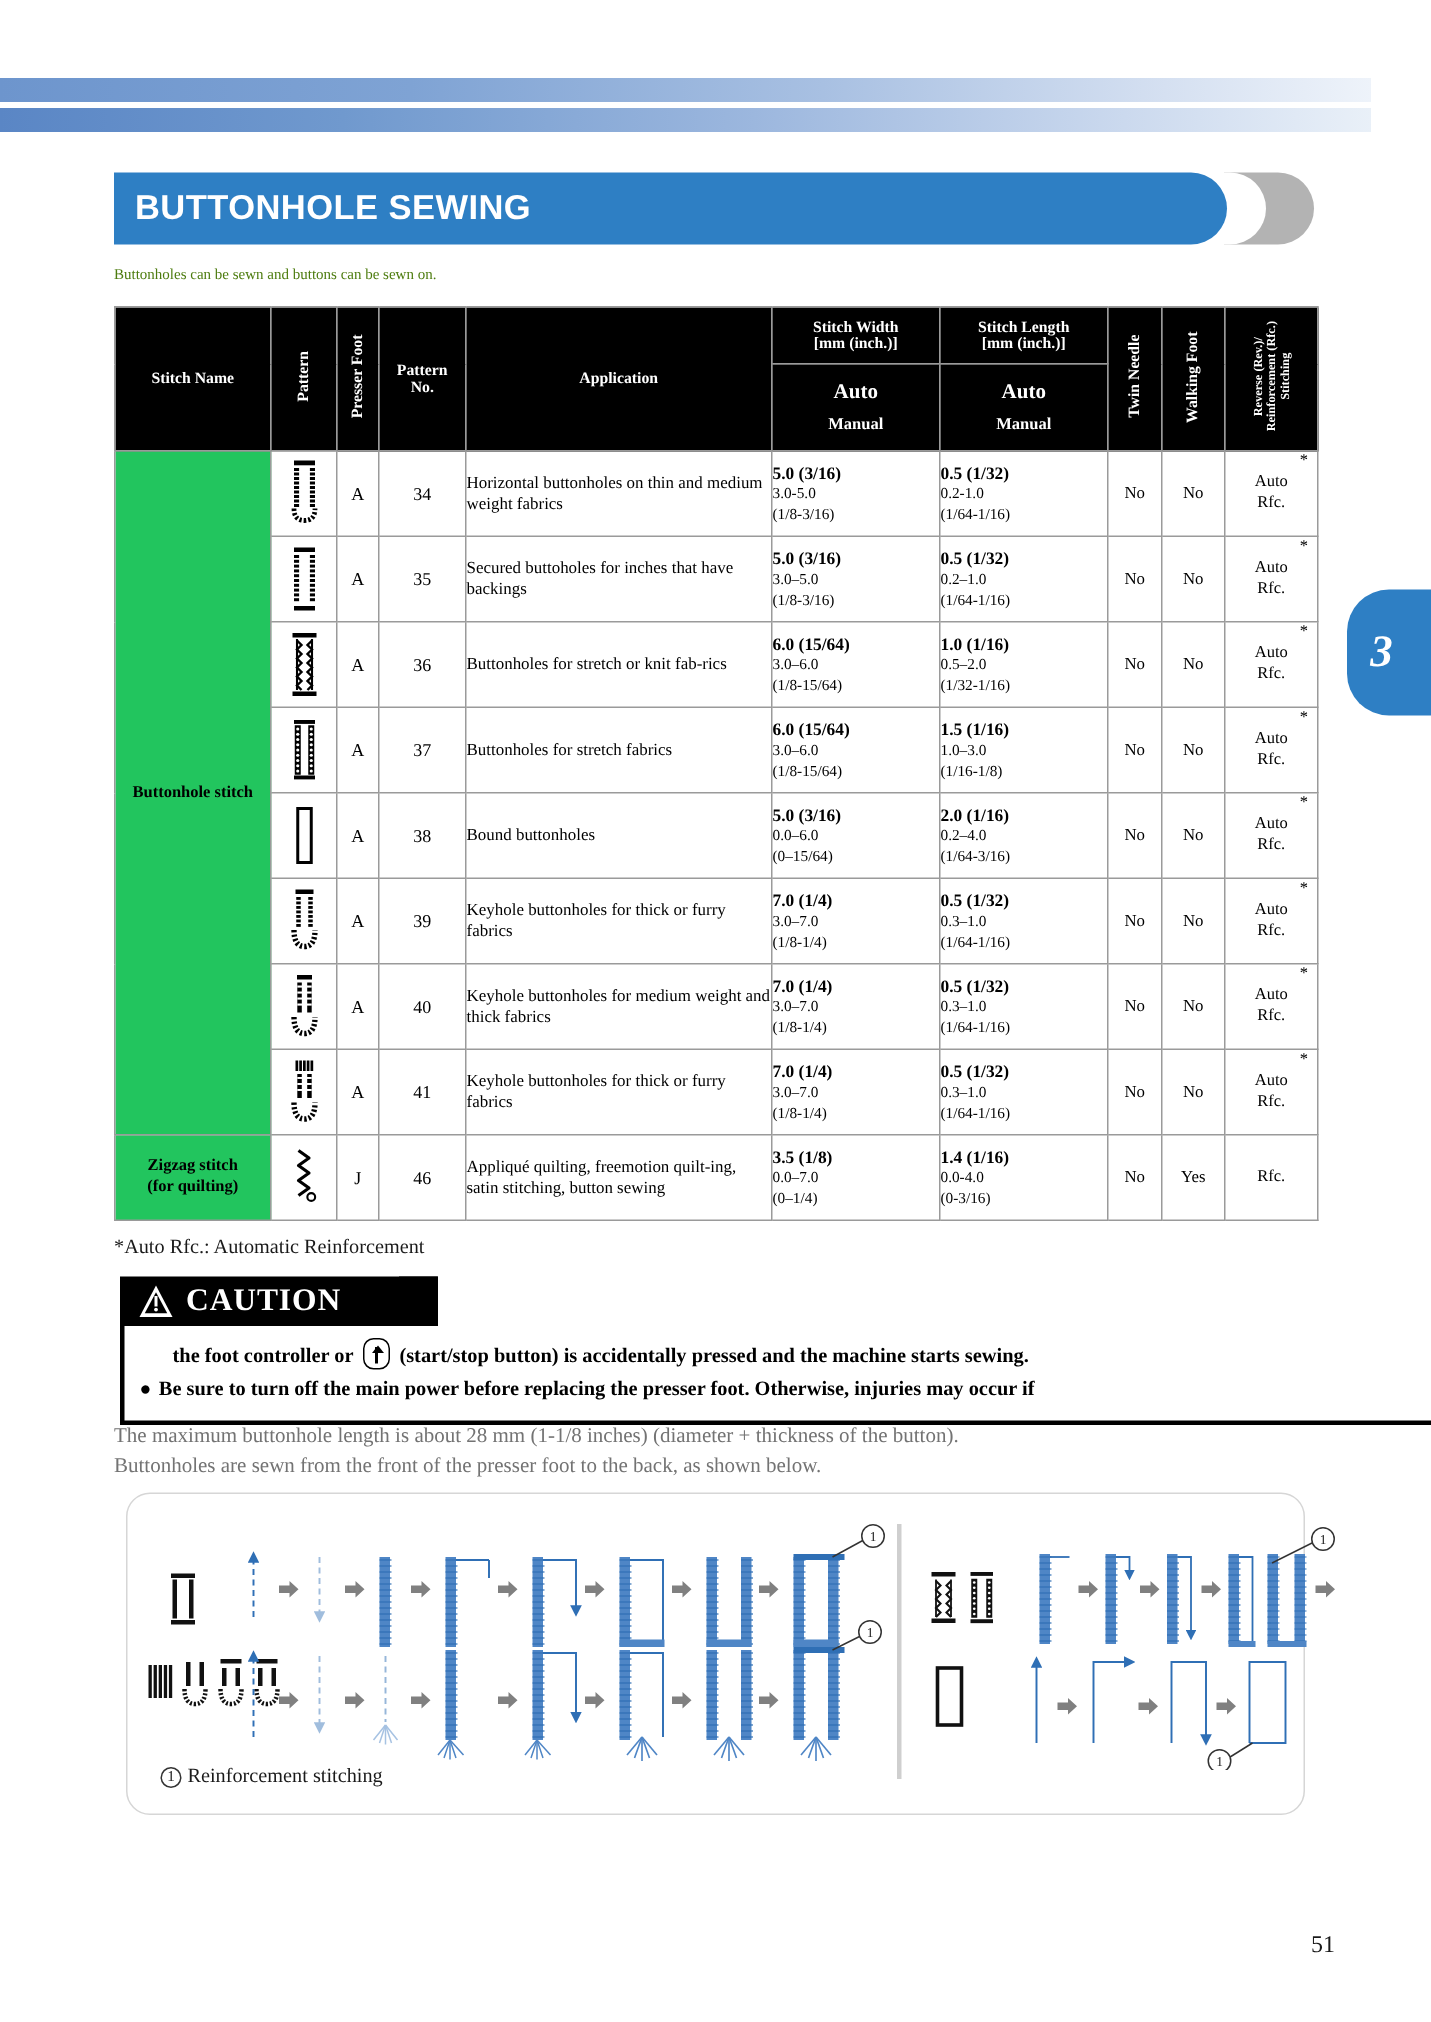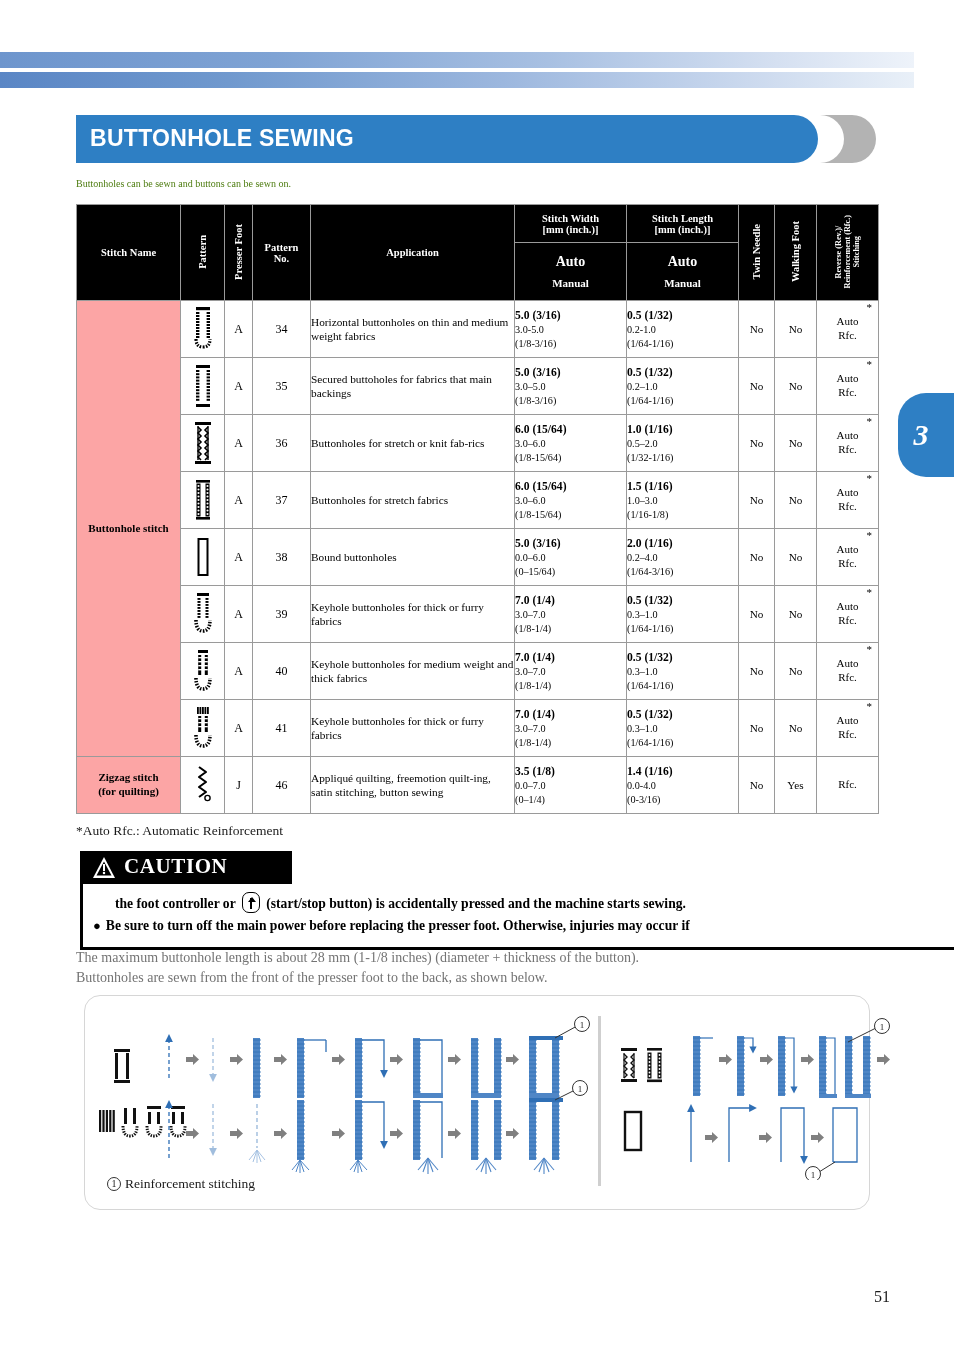--- a/index.html
+++ b/index.html
@@ -81,21 +81,21 @@
   col.c-foot  { width:28px; }
   col.c-no    { width:58px; }
   col.c-app   { width:204px; }
   col.c-sw    { width:112px; }
   col.c-sl    { width:112px; }
   col.c-tn    { width:36px; }
   col.c-wf    { width:42px; }
   col.c-rev   { width:62px; }
 
   td.name-cell {
-    background:#fca5a5; text-align:center; font-size:11px; font-weight:bold;
+    background:#22c55e; text-align:center; font-size:11px; font-weight:bold;
     color:#000; line-height:1.25;
   }
   td.pat-cell { text-align:center; background:#fff; padding:3px 0; }
   td.ctr { text-align:center; font-size:12px; }
   td.app { font-size:11.3px; padding:3px 5px; line-height:1.25; }
   td.num {
     text-align:left; font-size:10.2px; line-height:1.32; padding:3px 2px;
   }
   td.num .auto { font-weight:bold; font-size:11.6px; }
   td.yn { text-align:center; font-size:11.2px;font-family:Liberation Serif, serif; }
@@ -342,21 +342,21 @@
                 <rect x="16.6" y="29.4" width="3.4" height="2"></rect>
             <rect x="6" y="32.6" width="3.4" height="2"></rect>
                 <rect x="16.6" y="32.6" width="3.4" height="2"></rect>
             <rect x="6" y="35.8" width="3.4" height="2"></rect>
                 <rect x="16.6" y="35.8" width="3.4" height="2"></rect>
           </g>
         </svg>
       </td>
       <td class="ctr">A</td>
       <td class="ctr">35</td>
-      <td class="app">Secured buttoholes for fabrics that main backings</td>
+      <td class="app">Secured buttoholes for inches that have backings</td>
       <td class="num">
         <div class="auto">5.0 (3/16)</div>
         <div>3.0–5.0</div>
         <div>(1/8-3/16)</div>
       </td>
       <td class="num">
         <div class="auto">0.5 (1/32)</div>
         <div>0.2–1.0</div>
         <div>(1/64-1/16)</div>
       </td>

